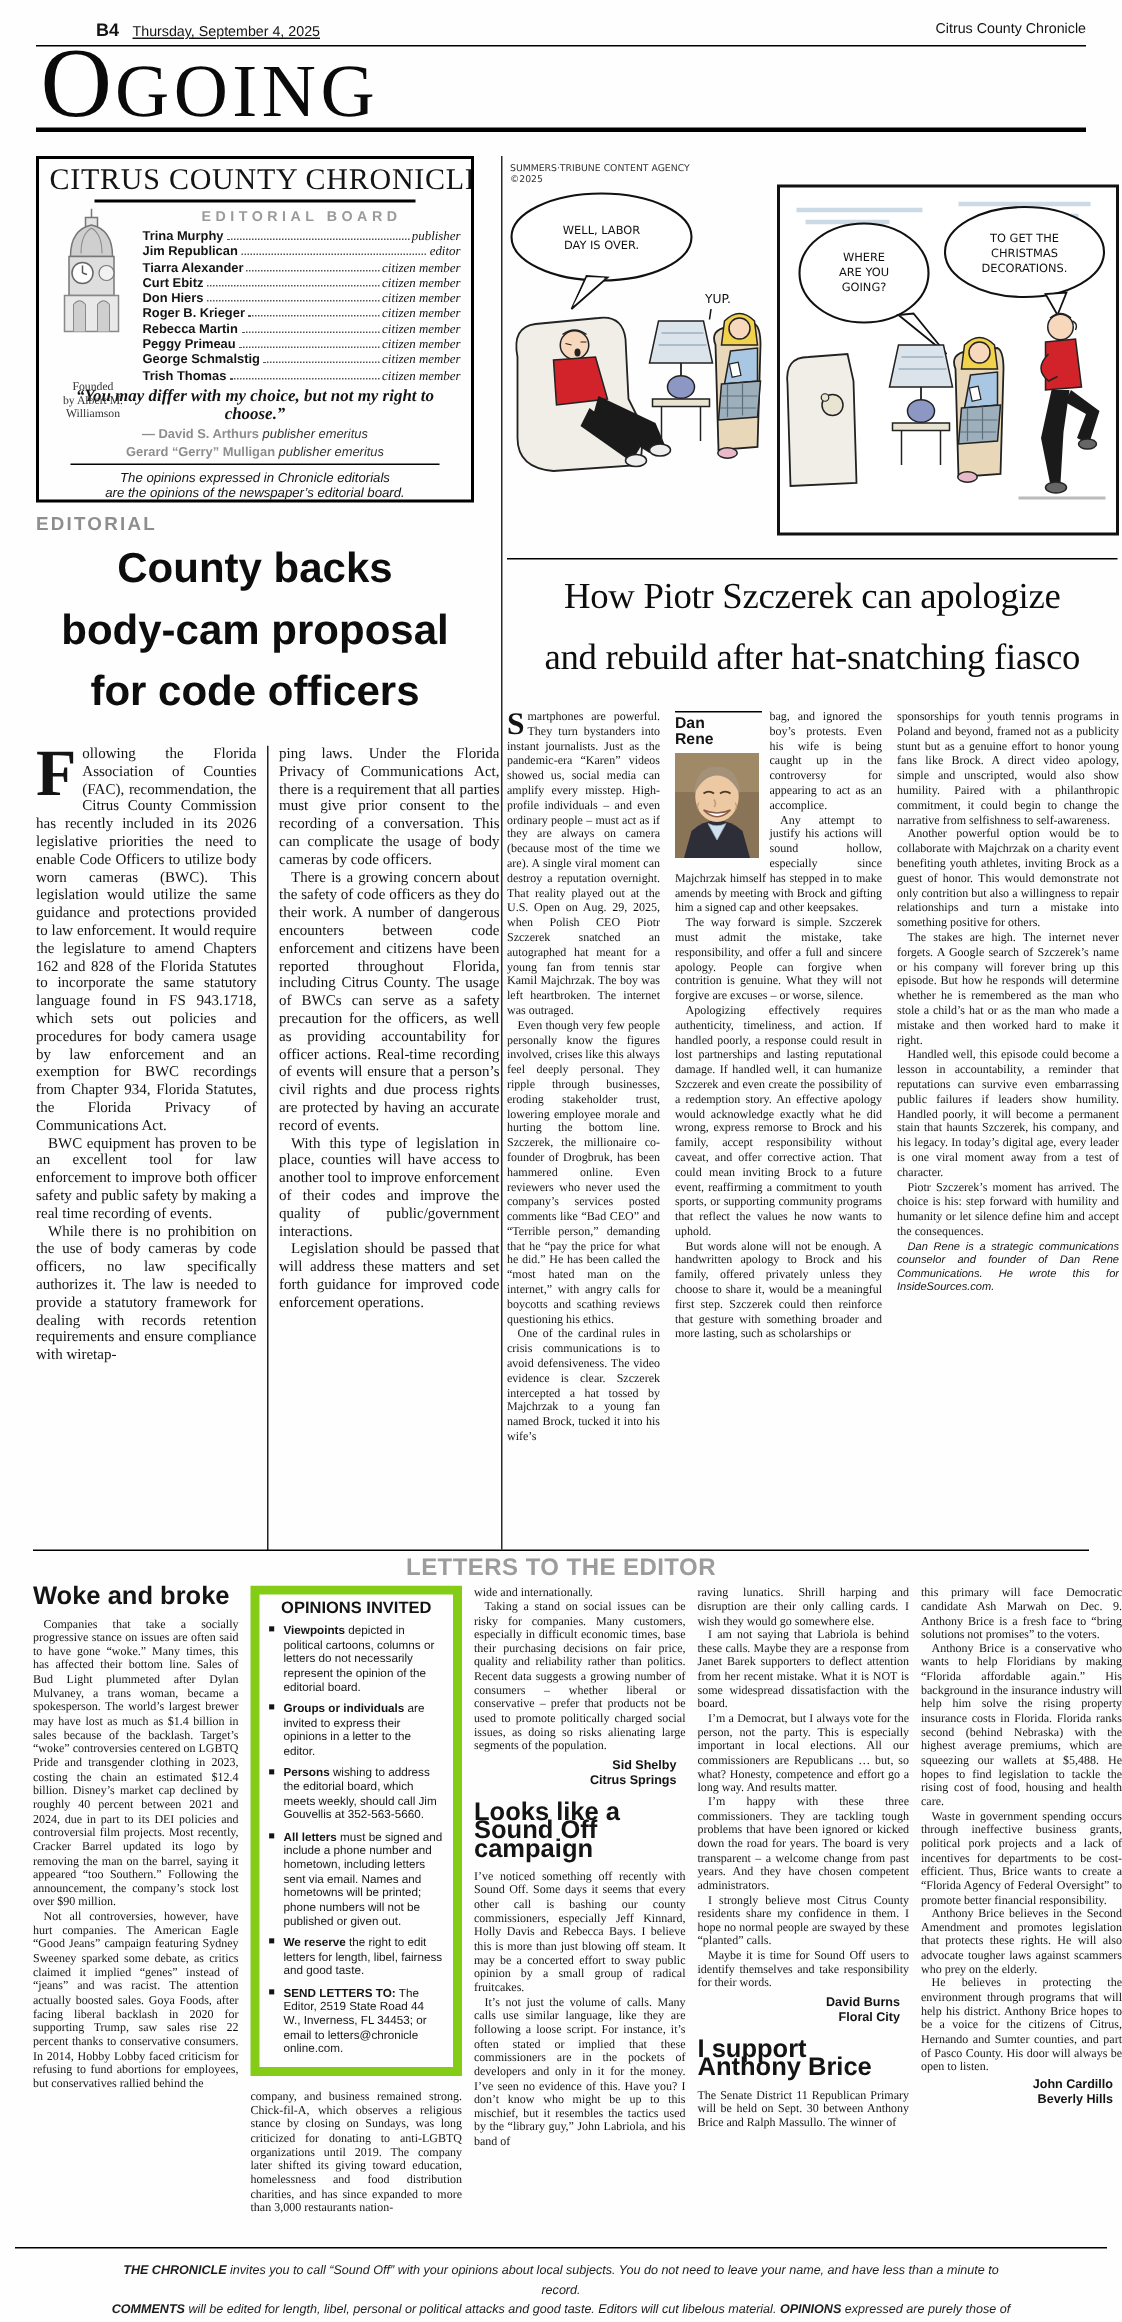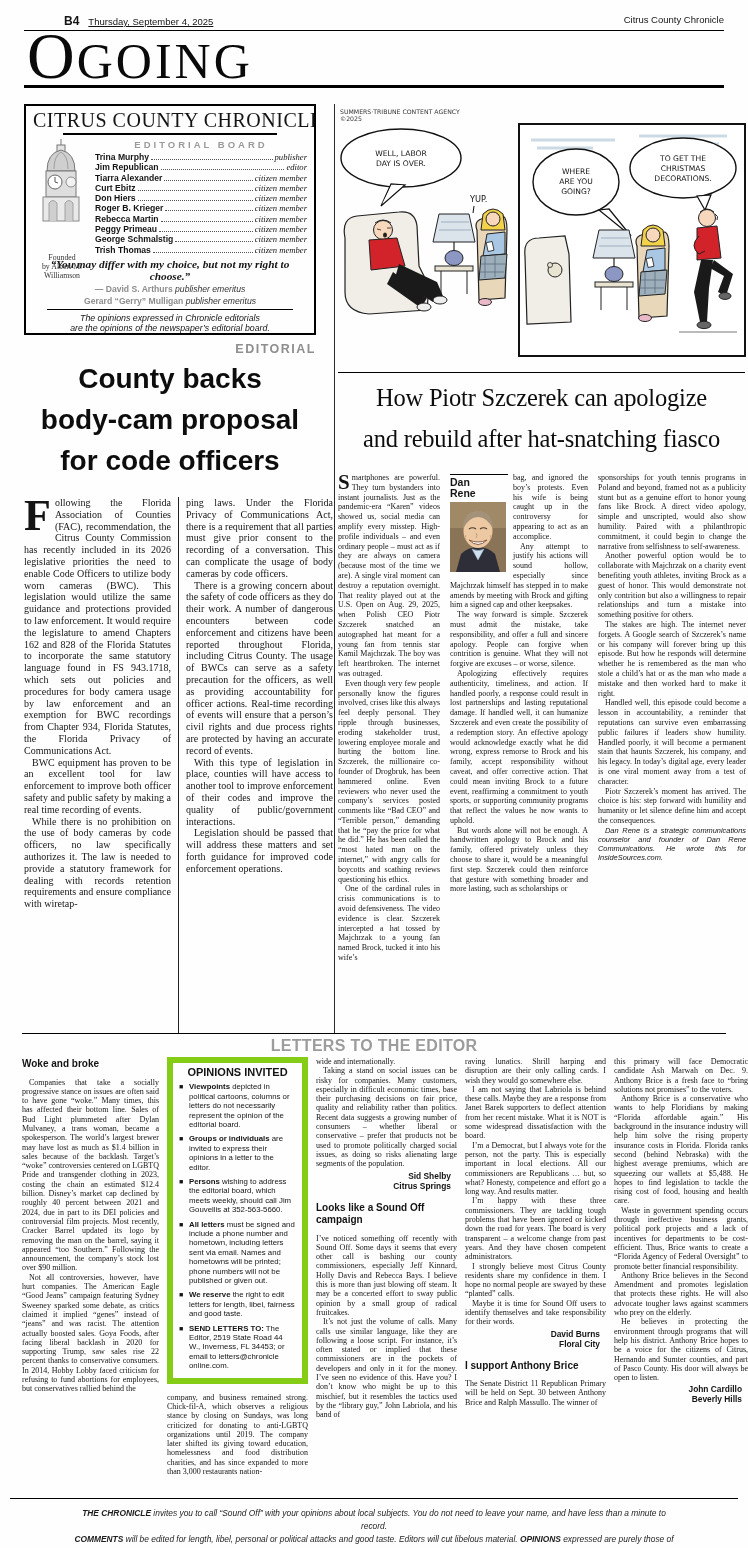--- a/index.html
+++ b/index.html
@@ -37,21 +37,21 @@
   .bb-role { font-style:italic; white-space:nowrap; }
   .bb-quote { text-align:center; font-weight:bold; font-style:italic; font-size:11.3px; margin-top:3px; }
   .bb-attr { text-align:center; font-family:"Liberation Sans",sans-serif; font-size:8.6px; margin-top:2px; }
   .bb-attr .nm { font-weight:bold; color:#8d8d8d; }
   .bb-attr .rl { font-style:italic; color:#333; }
   .bb-rule { height:1px; background:#000; margin:3px 14px; }
   .bb-disc { text-align:center; font-family:"Liberation Sans",sans-serif; font-style:italic;
              font-size:8.8px; line-height:10.5px; }
 
   
-  .ed-kicker { position:absolute; left:24px; top:342px; width:292px; text-align:right;
+  .ed-kicker { position:absolute; left:24px; top:342px; width:292px; text-align:left;
                font-family:"Liberation Sans",sans-serif; font-weight:bold; font-size:12.5px;
                letter-spacing:1.5px; color:#8e8e8e; }
   .ed-headline { position:absolute; left:12px; top:358px; width:316px; text-align:center;
                  font-family:"Liberation Sans",sans-serif; font-weight:bold; font-size:28px;
                  line-height:41px; color:#0d0d0d; }
   .ed-body { position:absolute; left:24px; top:497px; width:309px; height:537px; display:flex; overflow:hidden; }
   .ed-col { width:147px; text-align:justify; font-size:10px; line-height:11.8px; }
   .ed-col1 { border-right:1px solid #222; padding-right:7px; margin-right:7px; }
   .ed-body p { margin:0; text-indent:8px; }
   .ed-body p.nofirst { text-indent:0; }
@@ -87,21 +87,21 @@
   .letters-title { position:absolute; left:0; top:1037px; width:748px; text-align:center;
                    font-family:"Liberation Sans",sans-serif; font-weight:bold; font-size:16px;
                    color:#9c9c9c; letter-spacing:.3px; }
   .letters-body { position:absolute; left:22px; top:1057px; width:726px; height:436px; display:flex;
                   gap:8px; overflow:hidden; font-size:8px; line-height:9.3px; }
   .lt-col { text-align:justify; }
   .lt-c1 { width:137px; } .lt-c2 { width:141px; } .lt-c3 { width:141px; }
   .lt-c4 { width:141px; } .lt-c5 { width:134px; }
   .lt-col p { margin:0; text-indent:7px; }
   .lt-col p.nofirst { text-indent:0; }
-  .lt-head { font-family:"Liberation Sans",sans-serif; font-weight:bold; font-size:10px;
+  .lt-head { font-family:"Liberation Sans",sans-serif; font-weight:bold; font-size:17px;
              line-height:12.5px; text-align:left; margin:1px 0 7px; text-indent:0; }
   .lt-head.mid { margin-top:11px; }
   .lt-sig { text-align:right; font-family:"Liberation Sans",sans-serif; font-weight:bold;
             font-size:8.4px; line-height:10px; margin:2px 6px 2px 0; }
 
   .op-box { border:6px solid #84cc16; padding:5px 6px 2px; font-family:"Liberation Sans",sans-serif;
             margin-bottom:9px; }
   .op-box-title { text-align:center; font-weight:bold; font-size:11px; margin-bottom:5px; }
   .op-item { position:relative; padding-left:10px; font-size:7.8px; line-height:9.4px;
              margin-bottom:5px; text-align:left; }

